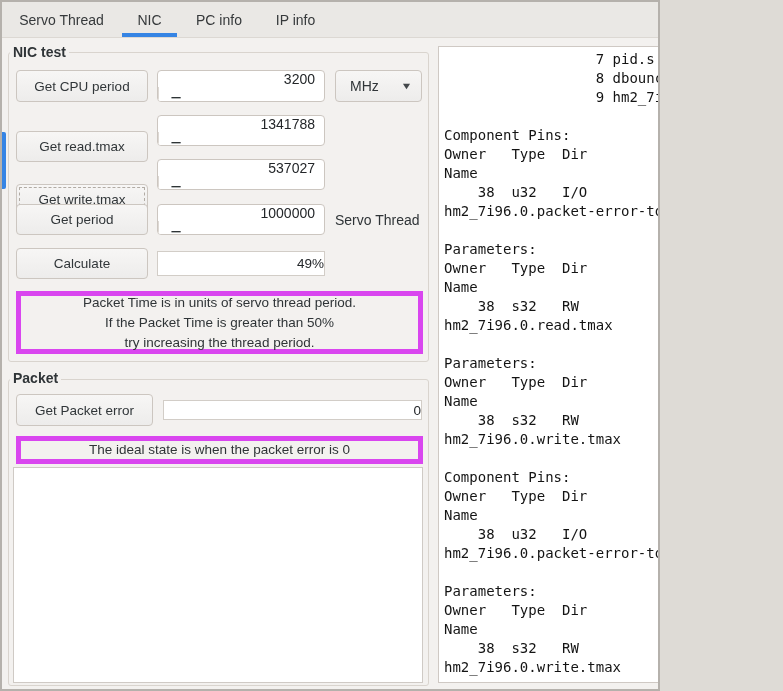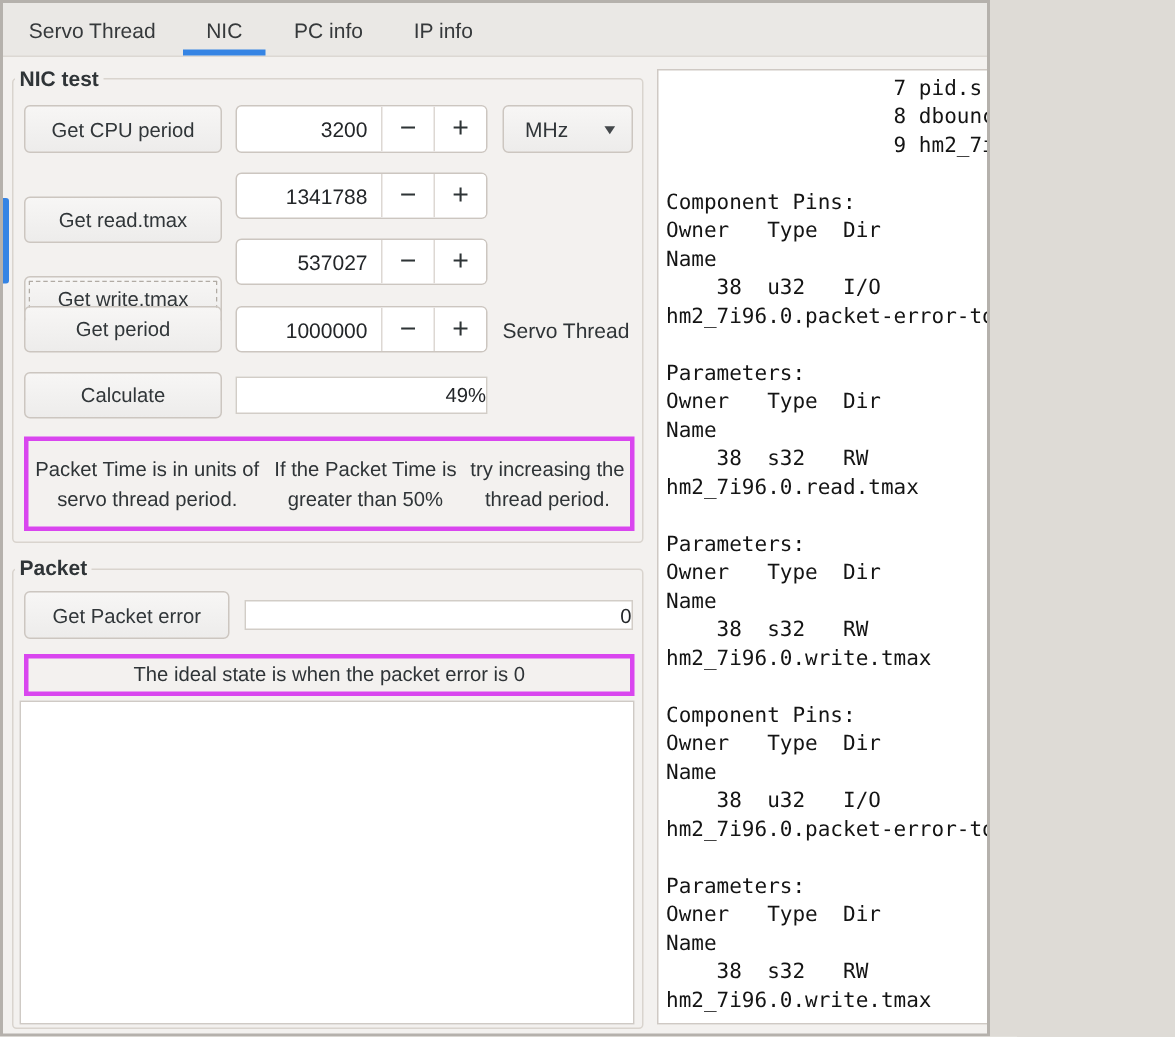--- a/index.html
+++ b/index.html
@@ -31,21 +31,21 @@
   
   .btn{
     position:absolute;display:flex;align-items:center;justify-content:center;
     background:linear-gradient(to bottom,#f7f6f5,#edeceb);
     border:1px solid #ccc6c0;border-radius:4px;
     font-size:13.5px;color:#313639;
   }
   .btn.focused{outline:1px dashed #b1aba4;outline-offset:-4px;margin-top:25px;}
   .spin{
     position:absolute;display:flex;align-items:stretch;
-    background:#ffffff;border:1px solid #ccc6c0;border-radius:4px;overflow:hidden;
+    background:#ffffff;border:1px solid #ccc6c0;border-radius:4px;overflow:hidden;flex-direction:column;
   }
   .spin .spin-value{
     flex:1;display:flex;align-items:center;justify-content:flex-end;
     padding-right:9px;font-size:14px;color:#232629;
   }
   .spin .spin-btn{
     width:35px;display:flex;align-items:center;justify-content:center;
     border-left:1px solid #ddd8d3;font-size:19px;color:#2e3436;background:#ffffff;
   }
   .combo{
@@ -53,22 +53,22 @@
     background:linear-gradient(to bottom,#f7f6f5,#edeceb);
     border:1px solid #ccc6c0;border-radius:4px;
     font-size:14px;color:#313639;padding:0 10px 0 14px;justify-content:space-between;
   }
   .combo .arrow{font-size:9px;color:#44484b;transform:scaleX(1.35);}
   .entry{
     position:absolute;display:flex;align-items:center;justify-content:flex-end;
     background:#ffffff;border:1px solid #d2cdc7;font-size:13.5px;color:#232629;
   }
   .infobox{
-    position:absolute;border:3px solid #d946ef;
-    display:flex;flex-direction:row;align-items:center;justify-content:center;
+    position:absolute;border:5px solid #d946ef;
+    display:flex;flex-direction:column;align-items:center;justify-content:center;
     font-size:13.5px;color:#2f3437;line-height:20px;text-align:center;
   }
   .side-label{position:absolute;font-size:14px;color:#2f3437;display:flex;align-items:center;}
   .blankpanel{position:absolute;background:#ffffff;border:1px solid #cfcac5;}
   
   .output-panel{
     position:absolute;left:436px;top:44px;width:340px;height:637px;
     background:#ffffff;border:1px solid #cfc9c4;overflow:hidden;
   }
   .output-panel pre{

